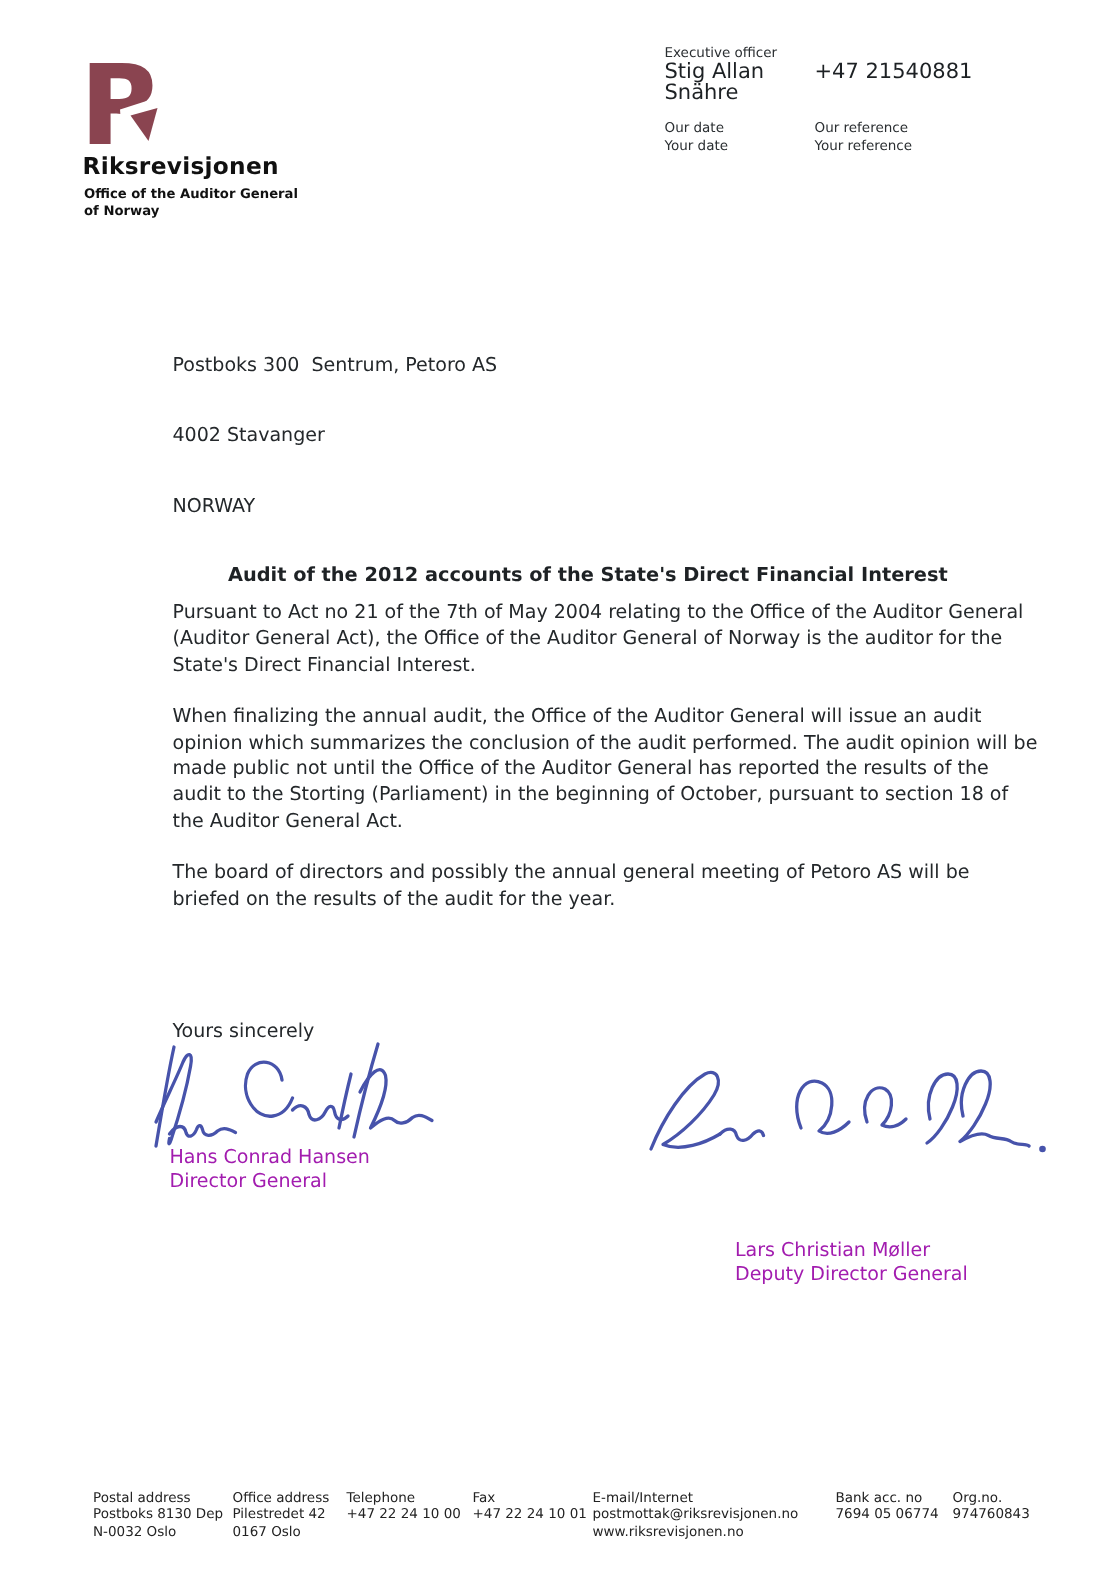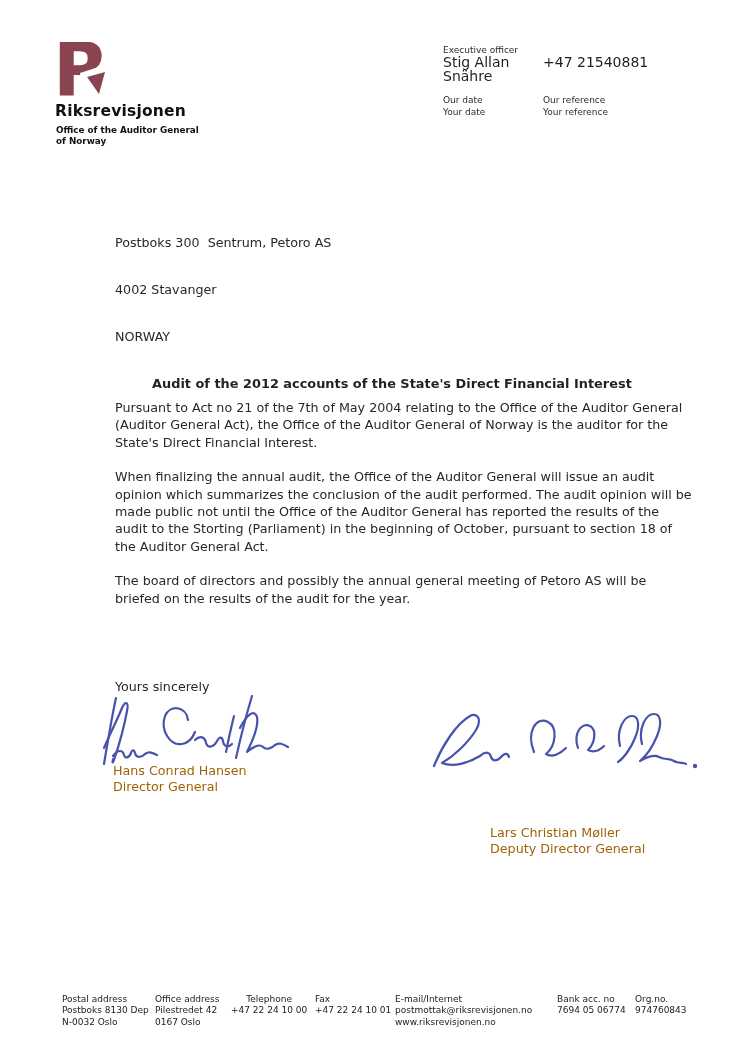--- a/index.html
+++ b/index.html
@@ -10,42 +10,42 @@
     margin:0 auto;
     font-family:"DejaVu Sans","Liberation Sans",sans-serif;
     color:#24282b;
     overflow:hidden;
   }
   
   .logo-svg{position:absolute;left:56px;top:42px;}
   .org-name{position:absolute;left:55px;top:102px;font-size:15.5px;font-weight:bold;color:#111;letter-spacing:.2px;}
   .org-subtitle{position:absolute;left:56px;top:125px;font-size:8.8px;font-weight:bold;color:#111;line-height:10.5px;}
   
-  .header-meta{position:absolute;left:443px;top:45px;width:250px;}
+  .header-meta{position:absolute;left:443px;top:31px;width:250px;}
   .hm-row{display:flex;}
   .hm-c1{width:100px;flex:0 0 100px;}
   .hm-label{font-size:9px;line-height:11px;color:#2a2e31;}
   .hm-value{font-size:14px;line-height:13.5px;color:#1d2124;}
   .mt1{margin-top:1px;align-items:center;} .mt2{margin-top:12px;}
   
   .recipient{position:absolute;left:115px;top:204px;font-size:12.7px;line-height:15.6px;white-space:pre-wrap;}
   
   .letter-title{position:absolute;left:115px;top:376px;width:590px;font-size:12.9px;font-weight:bold;color:#1e2225;margin-left:37px;}
   .letter-body{position:absolute;left:115px;top:399px;width:578px;font-size:12.7px;line-height:17.4px;color:#24282b;}
   .letter-body p{margin:0 0 17px 0;}
   .closing{position:absolute;left:115px;top:679px;font-size:12.7px;}
   
   .sig1-svg{position:absolute;left:100px;top:692px;}
   .sig2-svg{position:absolute;left:428px;top:708px;}
-  .sig-block{position:absolute;font-size:12.7px;line-height:15.8px;color:#a16207;}
+  .sig-block{position:absolute;font-size:12.7px;line-height:15.8px;color:#a21caf;}
   .sig-block-1{left:113px;top:763px;}
   .sig-block-2{left:450px;top:825px;margin-left:40px;}
   
   .f-col{position:absolute;top:994px;font-size:9px;line-height:11.3px;color:#222;}
-  .f-c0{left:62px;} .f-c1{left:155px;} .f-c2{left:231px;text-align:center;} .f-c3{left:315px;}
+  .f-c0{left:62px;} .f-c1{left:155px;} .f-c2{left:231px;} .f-c3{left:315px;}
   .f-c4{left:395px;} .f-c5{left:557px;} .f-c6{left:635px;}
 </style>
 </head>
 <body>
 
 <div class="page">
 
   <svg class="logo-svg" width="52" height="60" viewBox="0 0 52 60">
     <text x="-3" y="54" font-family="DejaVu Sans, sans-serif" font-weight="bold" font-size="74" fill="#8a4450">R</text>
     <polygon points="24,31 52,22 52,60 26,60" fill="#ffffff"></polygon>

